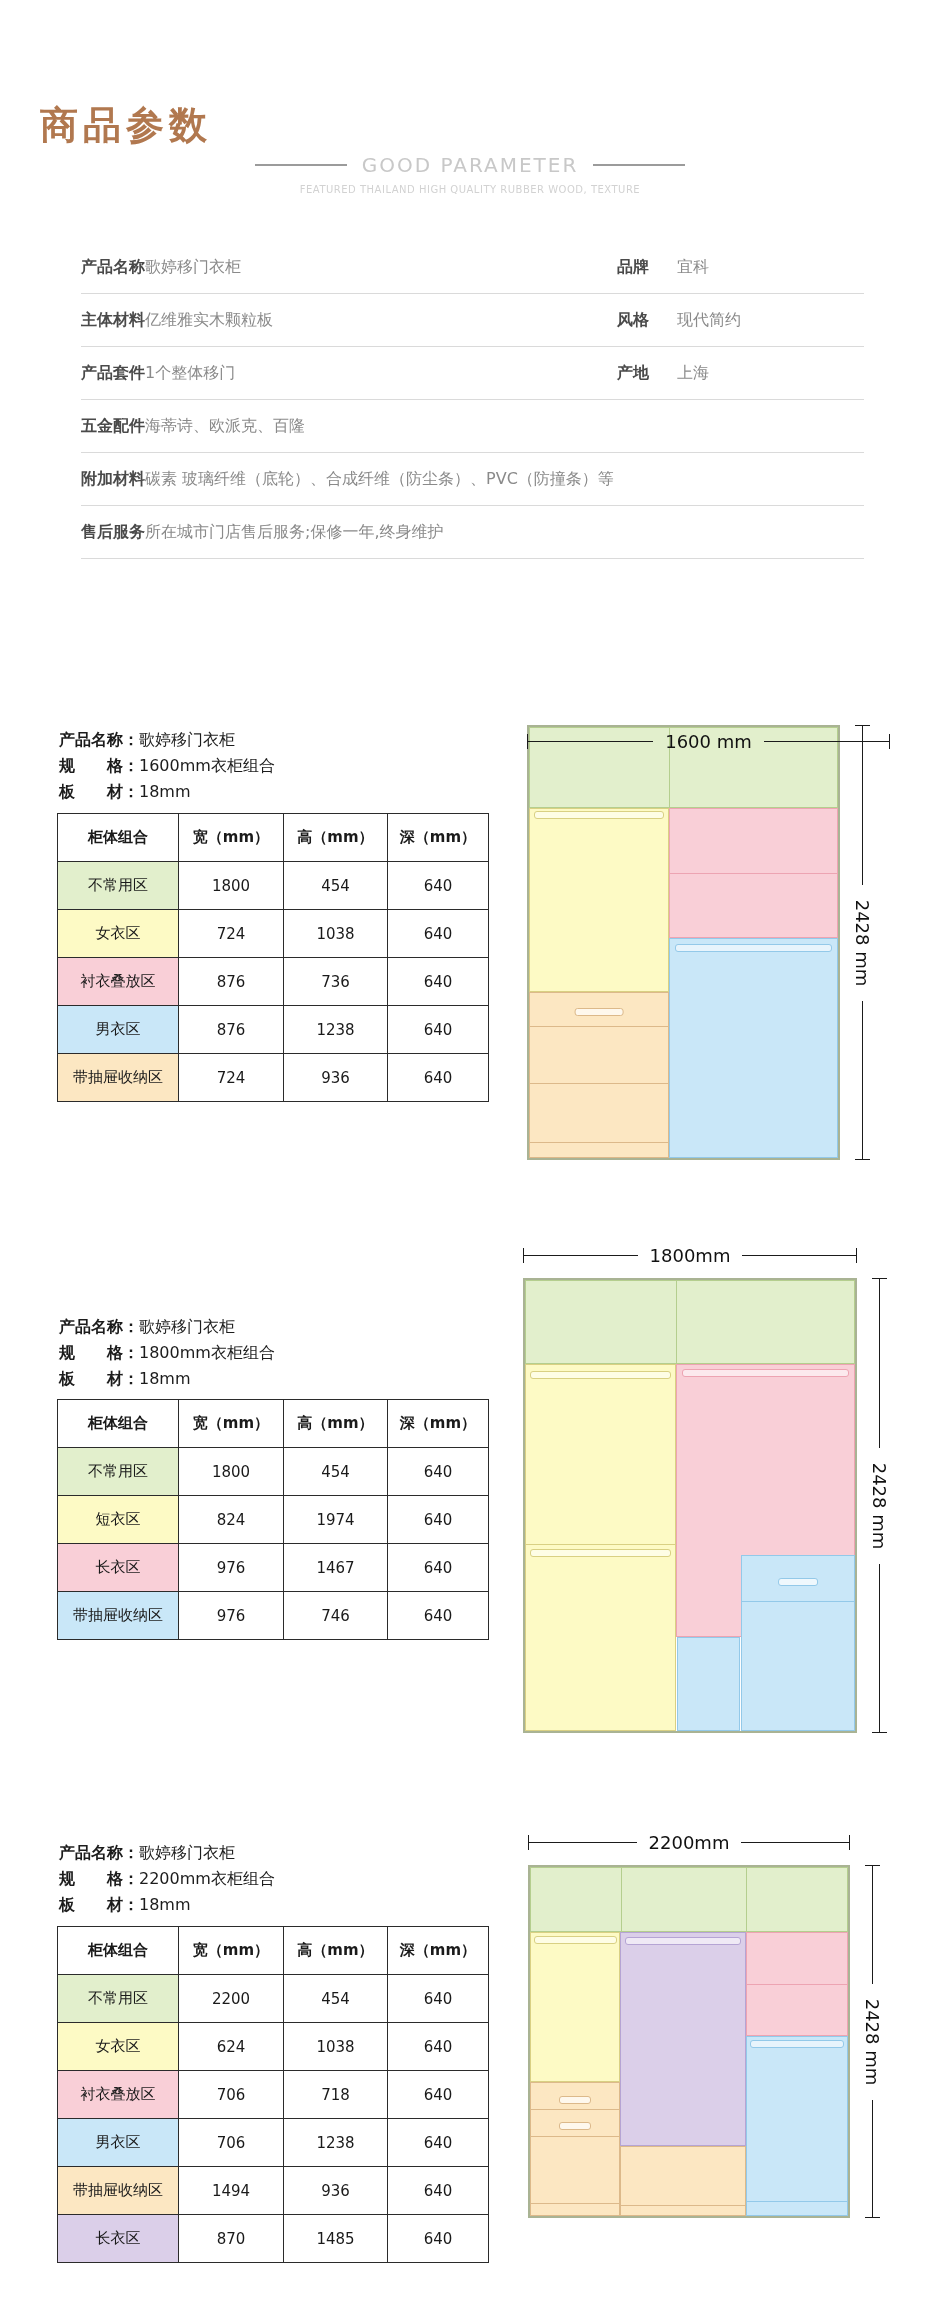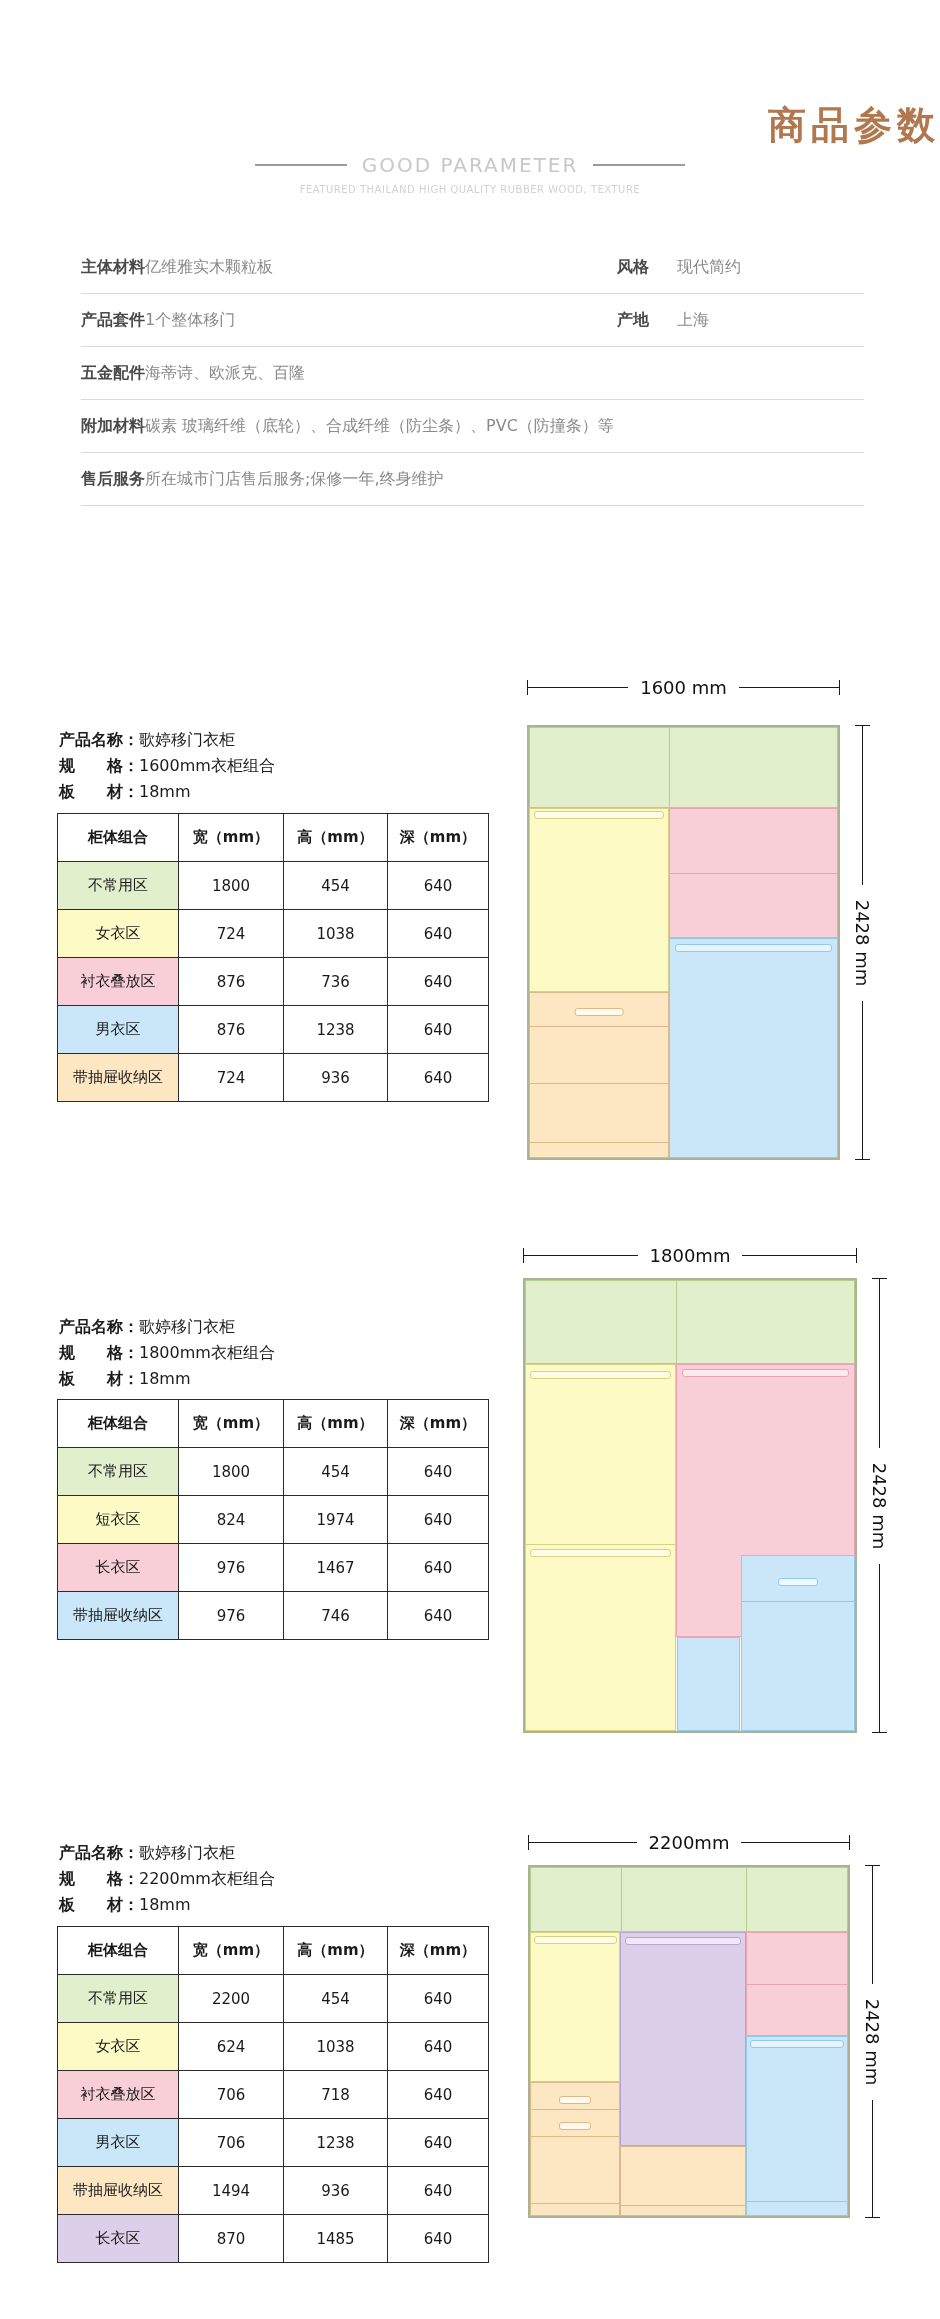--- a/index.html
+++ b/index.html
@@ -1,20 +1,20 @@
 <!DOCTYPE html>
 <html><head>
 <meta charset="utf-8">
 <style>
   html,body { margin:0; padding:0; background:#fff; }
   .page { position:relative; width:940px; height:2319px; background:#ffffff;
           font-family:"DejaVu Sans","Liberation Sans",sans-serif; color:#333; overflow:hidden; }
 
   
-  .title { position:absolute; top:100px; left:0; right:0; text-align:right;
+  .title { position:absolute; top:100px; left:0; right:0; text-align:left;
            font-size:38px; font-weight:bold; letter-spacing:5px;margin-left:40px; }
   .subrow { position:absolute; top:153px; left:0; right:0; display:flex;
             align-items:center; justify-content:center; gap:15px; }
   .subrow .hbar { width:92px; height:2px; background:#9b9b9b; }
   .subtext { font-size:20px; color:#c8c8c8; letter-spacing:2px; }
   .caption { position:absolute; top:183px; left:0; right:0; text-align:center;
              font-size:10px; line-height:13px; letter-spacing:.5px; color:#d2d2d2; }
 
   
   .specs { position:absolute; left:81px; top:241px; width:783px; }
@@ -78,20 +78,26 @@
     <span class="hbar"></span>
     <span class="subtext">GOOD PARAMETER</span>
     <span class="hbar"></span>
   </div>
   <div class="caption">
     <div>FEATURED THAILAND HIGH QUALITY RUBBER WOOD, TEXTURE</div>
   </div>
 
   <div class="specs">
       <div class="spec-row">
+        <span class="sl">产品名称</span>
+        <span class="sv">歌婷移门衣柜</span>
+        <span class="srl">品牌</span>
+        <span class="srv">宜科</span>
+      </div>
+      <div class="spec-row">
         <span class="sl">主体材料</span>
         <span class="sv">亿维雅实木颗粒板</span>
         <span class="srl">风格</span>
         <span class="srv">现代简约</span>
       </div>
       <div class="spec-row">
         <span class="sl">产品套件</span>
         <span class="sv">1个整体移门</span>
         <span class="srl">产地</span>
         <span class="srv">上海</span>
@@ -285,21 +291,21 @@
         <div class="shelf" style="top: 91%; background: rgb(220, 185, 138);"></div>
         <div class="handle" style="top: 9%; border-color: rgb(220, 185, 138);"></div>
       </div>
       <div class="block" style="left: 45.2%; top: 18.7%; width: 54.8%; height: 30.3%; background: rgb(249, 207, 215); border-color: rgb(237, 164, 178);">
         <div class="shelf" style="top: 50%; background: rgb(237, 164, 178);"></div>
       </div>
       <div class="block" style="left: 45.2%; top: 49%; width: 54.8%; height: 51%; background: rgb(201, 231, 248); border-color: rgb(147, 201, 233);">
         <div class="rod" style="top: 2%; border-color: rgb(147, 201, 233);"></div>
       </div>
     </div>
-    <div class="dim-h" style="left: 527px; top: 676px; width: 313px;">
+    <div class="dim-h" style="left: 527px; top: 730px; width: 363px;">
       <span class="tick"></span>
       <span class="dline"></span>
       <span class="dlabel">1600 mm</span>
       <span class="dline"></span>
       <span class="tick"></span>
     </div>
     <div class="dim-v" style="left: 850px; top: 725px; height: 435px;">
       <span class="tick"></span>
       <span class="dline"></span>
       <span class="dlabel">

